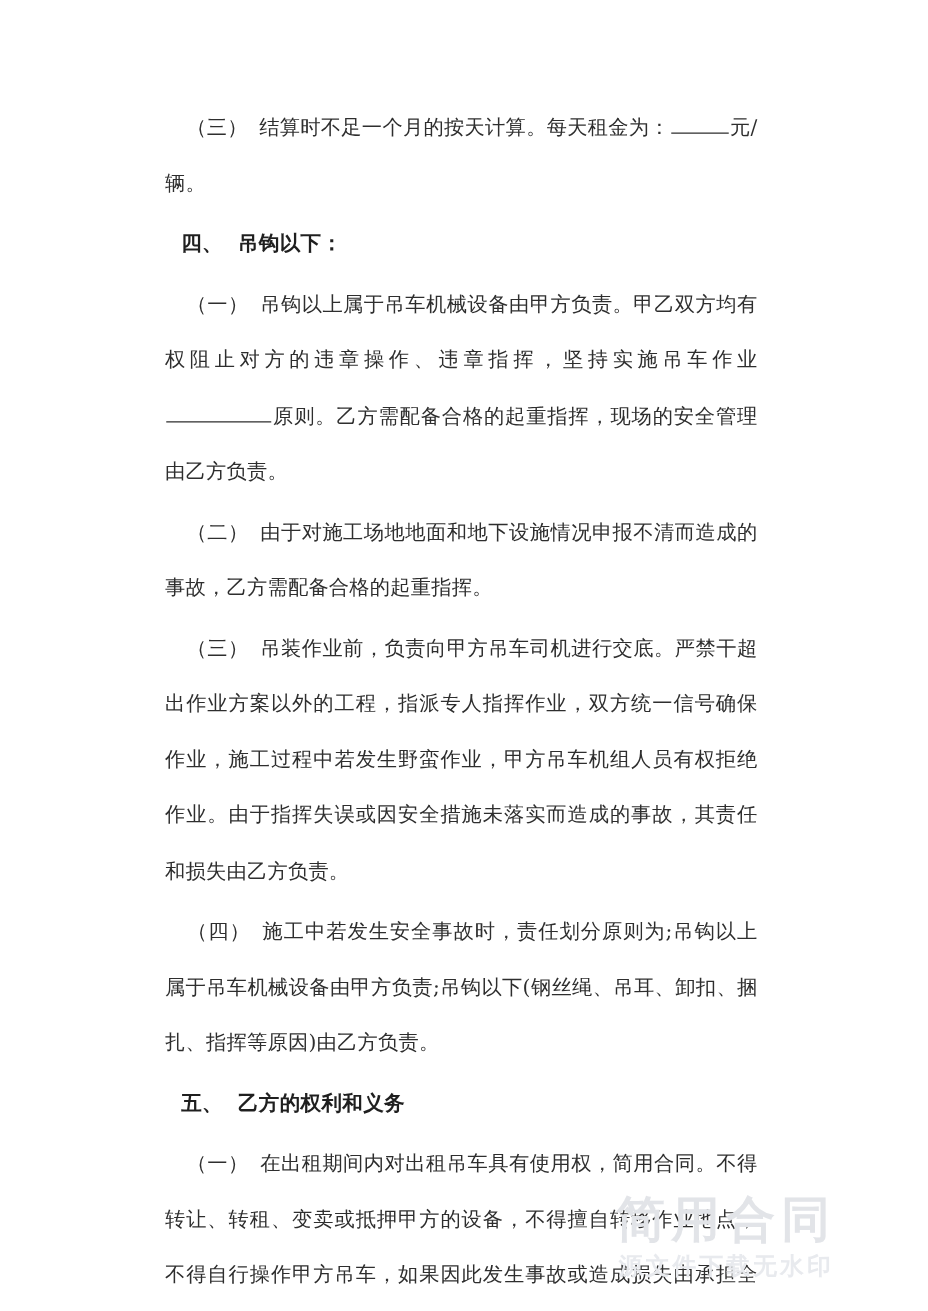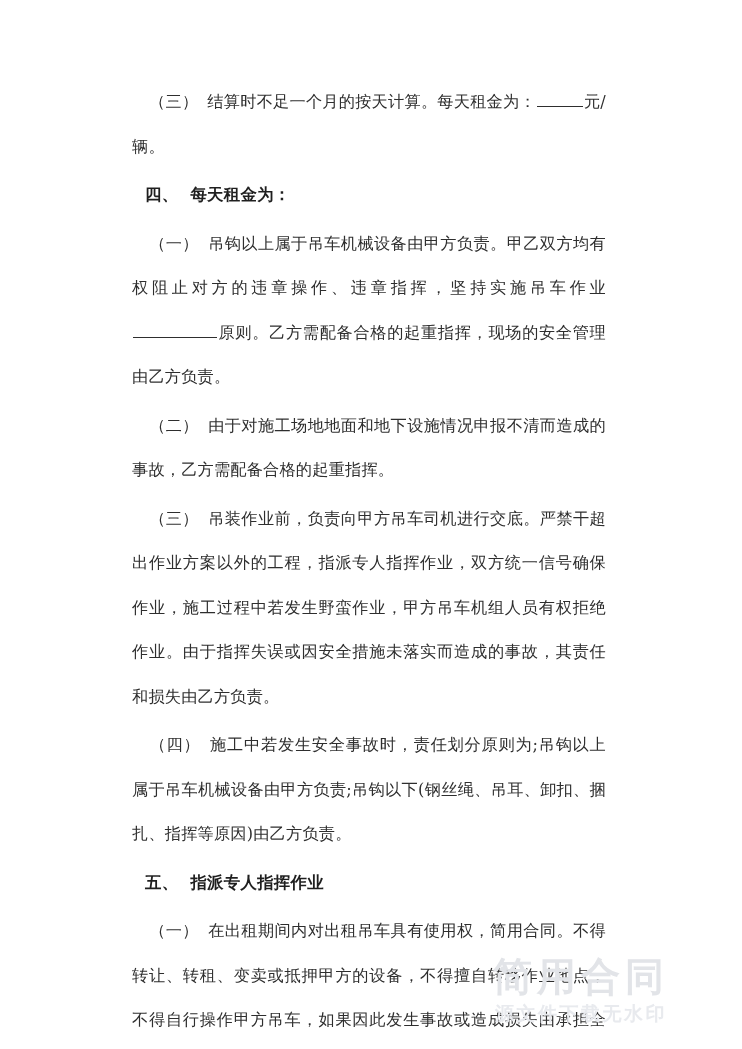--- a/index.html
+++ b/index.html
@@ -113,41 +113,41 @@
 
 <div class="page">
 
   <div class="doc-body">
 
     <p class="para">
       <span class="first-indent"></span><span class="lead">（三）</span><span class="gap"></span><span>结算时不足一个月的按天计算。每天租金为：</span><span class="blank w-short"></span><span>元/辆。</span>
     </p>
 
     <p class="heading">
-      <span class="first-indent"></span><span>四、</span><span class="hgap"></span><span>每天租金为：</span>
+      <span class="first-indent"></span><span>四、</span><span class="hgap"></span><span>吊钩以下：</span>
     </p>
 
     <p class="para">
       <span class="first-indent"></span><span class="lead">（一）</span><span class="gap"></span><span>吊钩以上属于吊车机械设备由甲方负责。甲乙双方均有权阻止对方的违章操作、违章指挥，坚持实施吊车作业</span><span class="blank w-long"></span><span>原则。乙方需配备合格的起重指挥，现场的安全管理由乙方负责。</span>
     </p>
 
     <p class="para">
       <span class="first-indent"></span><span class="lead">（二）</span><span class="gap"></span><span>由于对施工场地地面和地下设施情况申报不清而造成的事故，乙方需配备合格的起重指挥。</span>
     </p>
 
     <p class="para">
       <span class="first-indent"></span><span class="lead">（三）</span><span class="gap"></span><span>吊装作业前，负责向甲方吊车司机进行交底。严禁干超出作业方案以外的工程，指派专人指挥作业，双方统一信号确保作业，施工过程中若发生野蛮作业，甲方吊车机组人员有权拒绝作业。由于指挥失误或因安全措施未落实而造成的事故，其责任和损失由乙方负责。</span>
     </p>
 
     <p class="para">
       <span class="first-indent"></span><span class="lead">（四）</span><span class="gap"></span><span>施工中若发生安全事故时，责任划分原则为;吊钩以上属于吊车机械设备由甲方负责;吊钩以下(钢丝绳、吊耳、卸扣、捆扎、指挥等原因)由乙方负责。</span>
     </p>
 
     <p class="heading">
-      <span class="first-indent"></span><span>五、</span><span class="hgap"></span><span>指派专人指挥作业</span>
+      <span class="first-indent"></span><span>五、</span><span class="hgap"></span><span>乙方的权利和义务</span>
     </p>
 
     <p class="para">
       <span class="first-indent"></span><span class="lead">（一）</span><span class="gap"></span><span>在出租期间内对出租吊车具有使用权，简用合同。不得转让、转租、变卖或抵押甲方的设备，不得擅自转移作业地点，不得自行操作甲方吊车，如果因此发生事故或造成损失由承担全部责任。</span>
     </p>
 
   </div>
 
   <div class="watermark">
     <div class="wm-main">简用合同</div>

